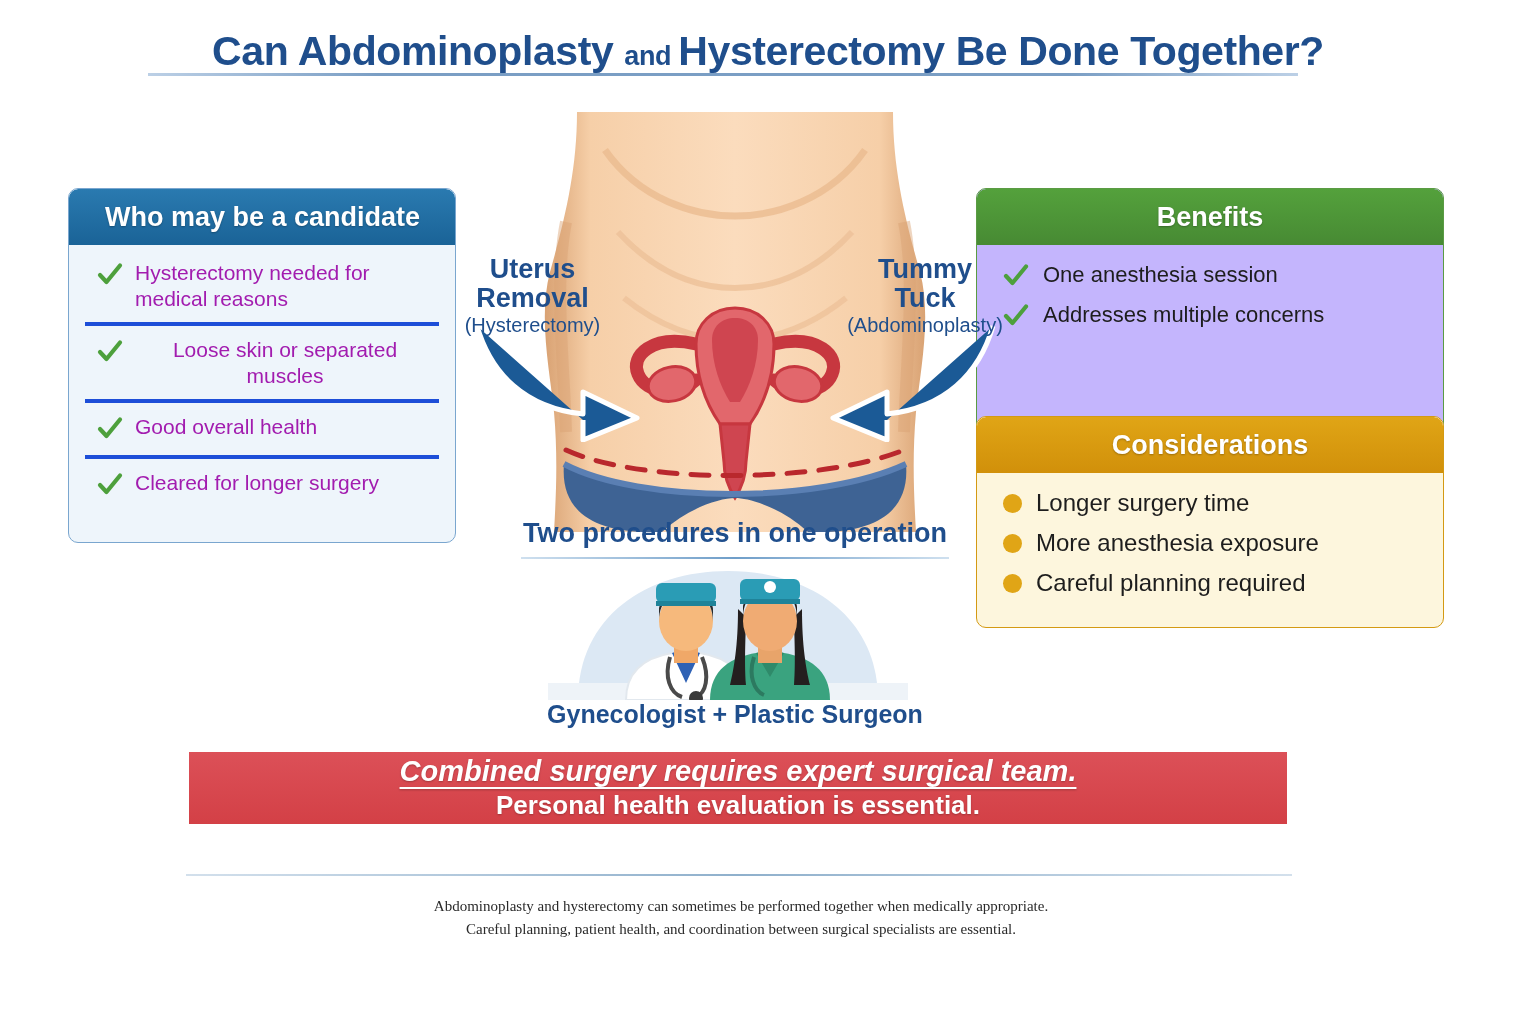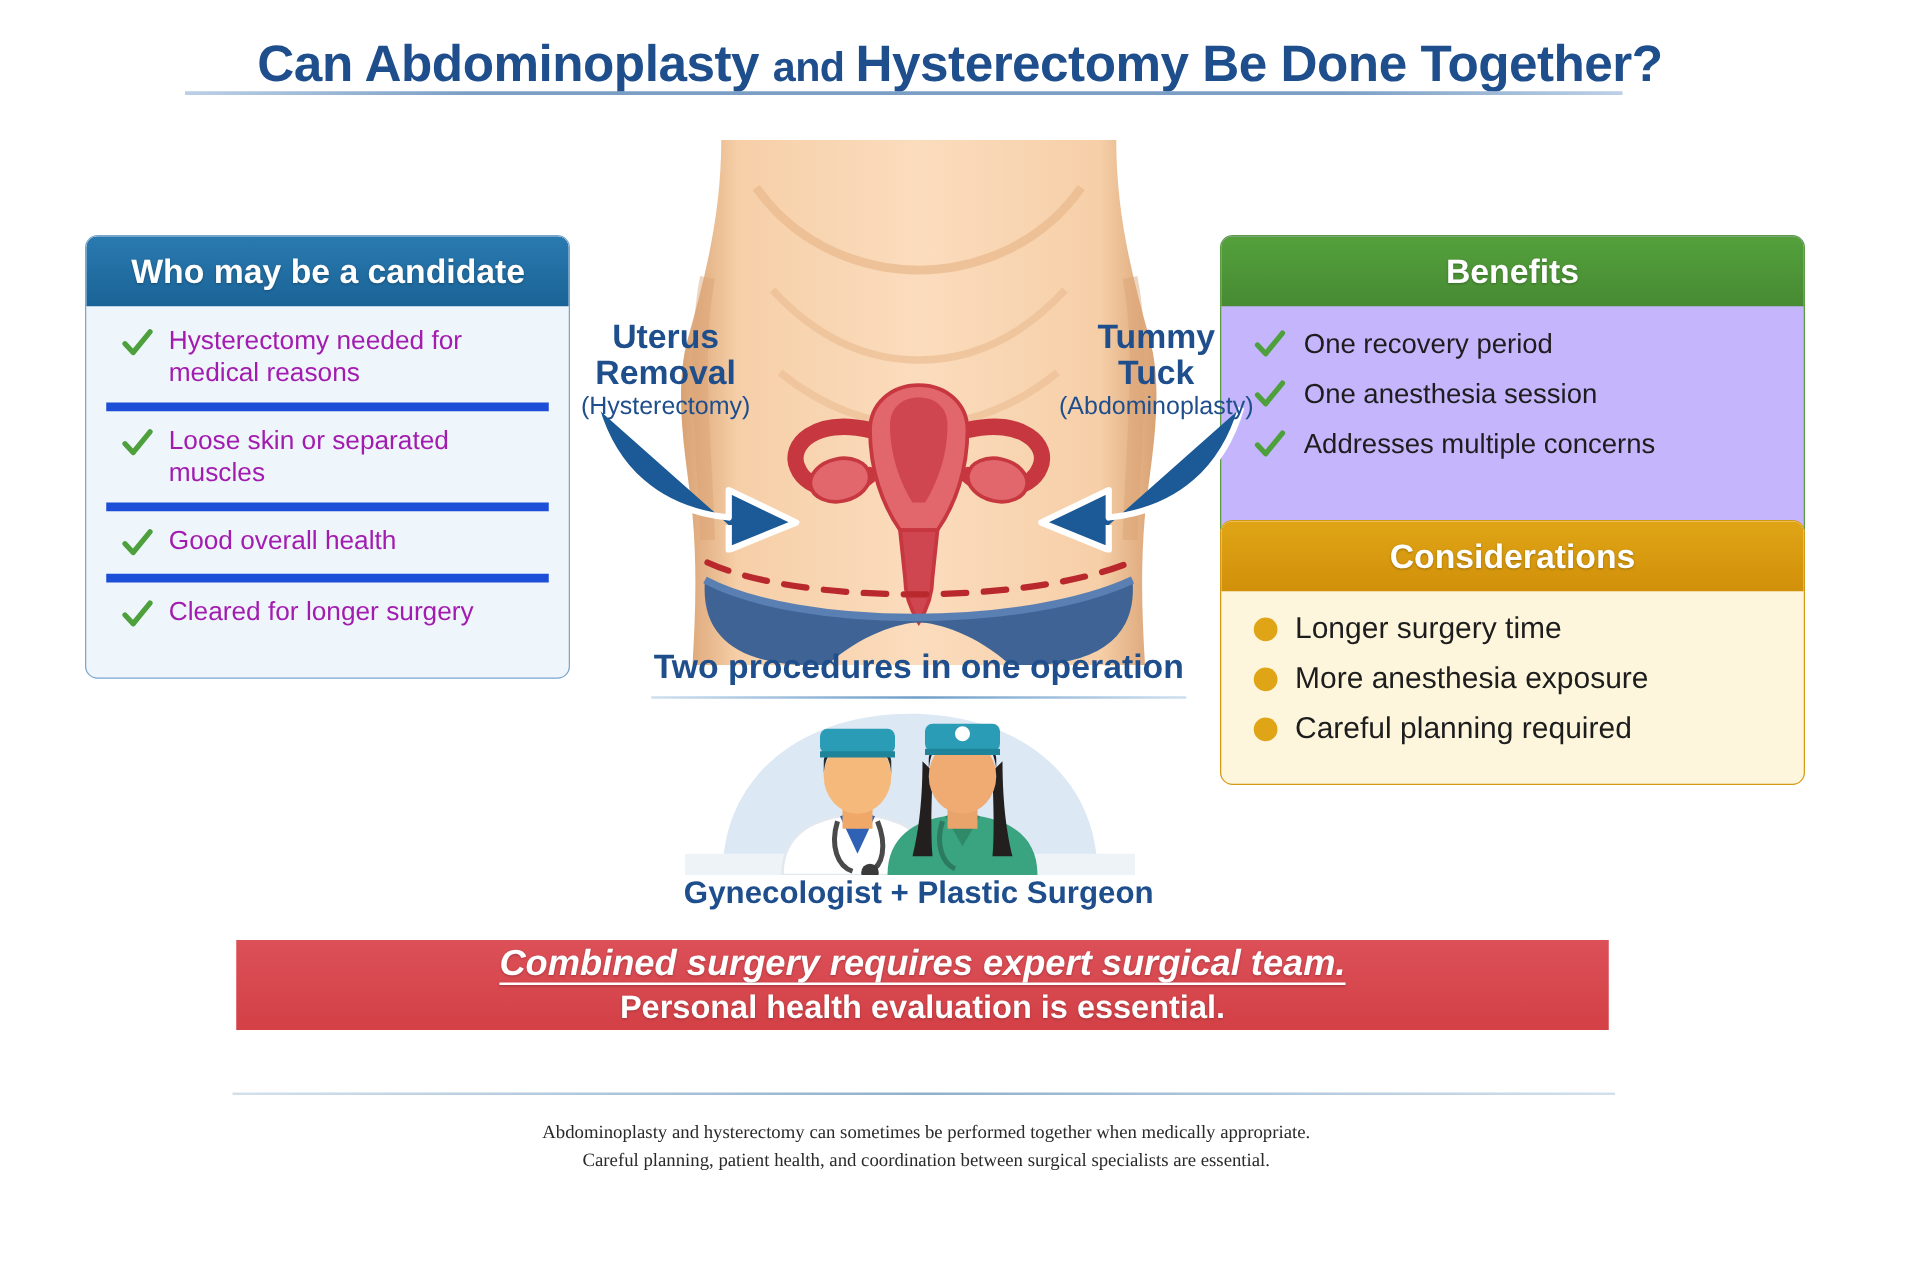--- a/index.html
+++ b/index.html
@@ -10,21 +10,21 @@
     overflow:hidden;
   }
 
   
   #title-block { position:absolute; left:0; top:28px; width:1536px; text-align:center; }
   #page-title {
     font-family:"Liberation Sans Narrow","Liberation Sans",sans-serif;
     font-size:41px; font-weight:700; color:#1f4e8c;
     letter-spacing:-0.4px; white-space:nowrap;
   }
-  #page-title .sm { font-size:33px; }
+  #page-title .sm { font-size:27px; }
   #title-rule {
     position:absolute; left:148px; top:73px; width:1150px; height:3px;
     background:linear-gradient(to right,#bcd0e6,#7a9ec4 20%,#7a9ec4 80%,#bcd0e6);
   }
 
   
   .panel { position:absolute; border-radius:10px; overflow:hidden; }
   .panel-head {
     height:56px; display:flex; align-items:center;
     font-family:"Liberation Sans Narrow","Liberation Sans",sans-serif;
@@ -38,21 +38,21 @@
     border:1.5px solid #7aa6cf; border-radius:10px; background:#eef5fb; }
   #panel-candidate .panel-head {
     background:linear-gradient(180deg,#2a7ab0,#1a6397); justify-content:flex-start;
     padding-left:36px; border-radius:9px 9px 0 0;
   }
   #panel-candidate .panel-body { padding:4px 16px 6px 16px; }
   .cand-item {
     display:flex; align-items:flex-start; gap:12px;
     padding:11px 4px 11px 12px; min-height:56px;
   }
-  .cand-item + .cand-item { border-top:7px solid #1d4ed8; }
+  .cand-item + .cand-item { border-top:4px solid #1d4ed8;text-align:center; }
   .cand-text { font-size:21px; color:#a21caf; line-height:1.22;
     font-family:"Liberation Sans Narrow","Liberation Sans",sans-serif; }
 
   
   .check { flex:0 0 auto; width:26px; height:26px; margin-top:2px; }
 
   
   #panel-benefits { left:976px; top:188px; width:468px; height:244px;
     border:1.5px solid #5b9b44; background:#c4b5fd; }
   #panel-benefits .panel-head { background:linear-gradient(180deg,#54a13c,#478a33);
@@ -174,26 +174,20 @@
     </div>
 
   </div>
 </div>
 
 <div class="panel" id="panel-benefits">
   <div class="panel-head">
     <span>Benefits</span>
   </div>
   <div class="panel-body">
-    <div class="ben-item">
-      <svg class="check" viewBox="0 0 26 26">
-        <path d="M3 13 L9.5 20 L23 3.5" fill="none" stroke="#4da03c" stroke-width="4.2" stroke-linecap="round" stroke-linejoin="round"></path>
-      </svg>
-      <div class="ben-text">One recovery period</div>
-    </div>
     <div class="ben-item">
       <svg class="check" viewBox="0 0 26 26">
         <path d="M3 13 L9.5 20 L23 3.5" fill="none" stroke="#4da03c" stroke-width="4.2" stroke-linecap="round" stroke-linejoin="round"></path>
       </svg>
       <div class="ben-text">One anesthesia session</div>
     </div>
     <div class="ben-item">
       <svg class="check" viewBox="0 0 26 26">
         <path d="M3 13 L9.5 20 L23 3.5" fill="none" stroke="#4da03c" stroke-width="4.2" stroke-linecap="round" stroke-linejoin="round"></path>
       </svg>

